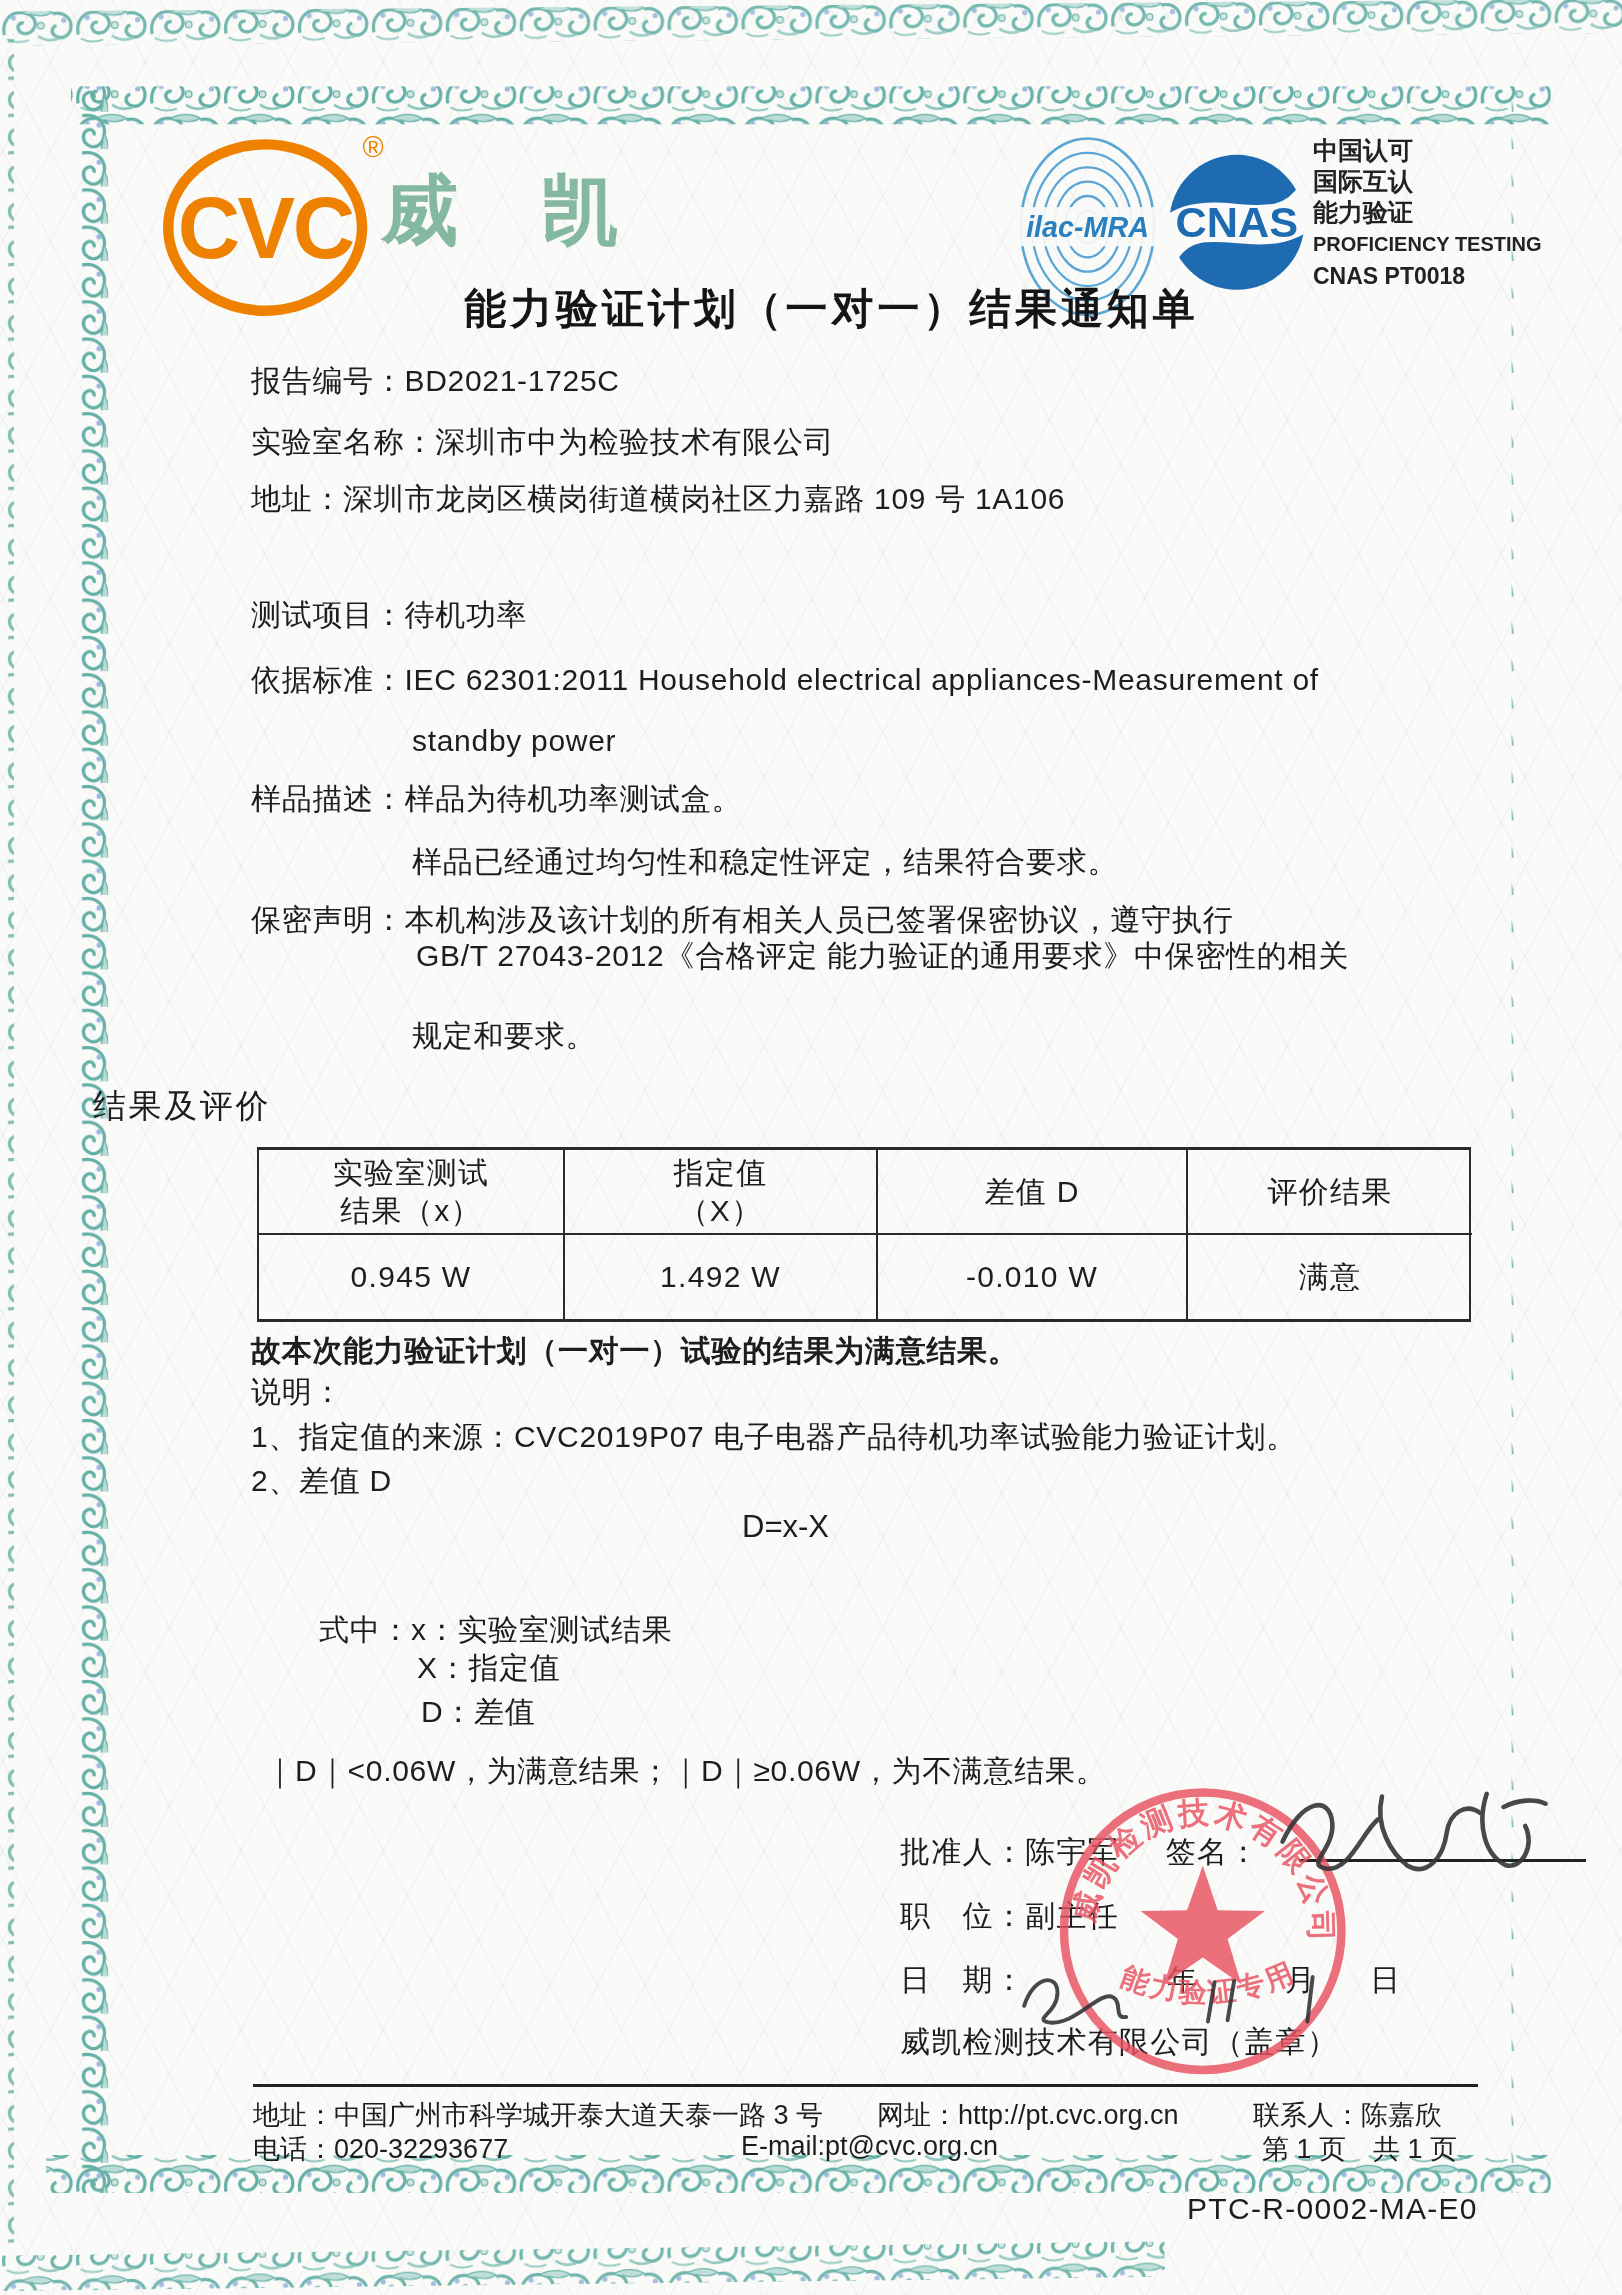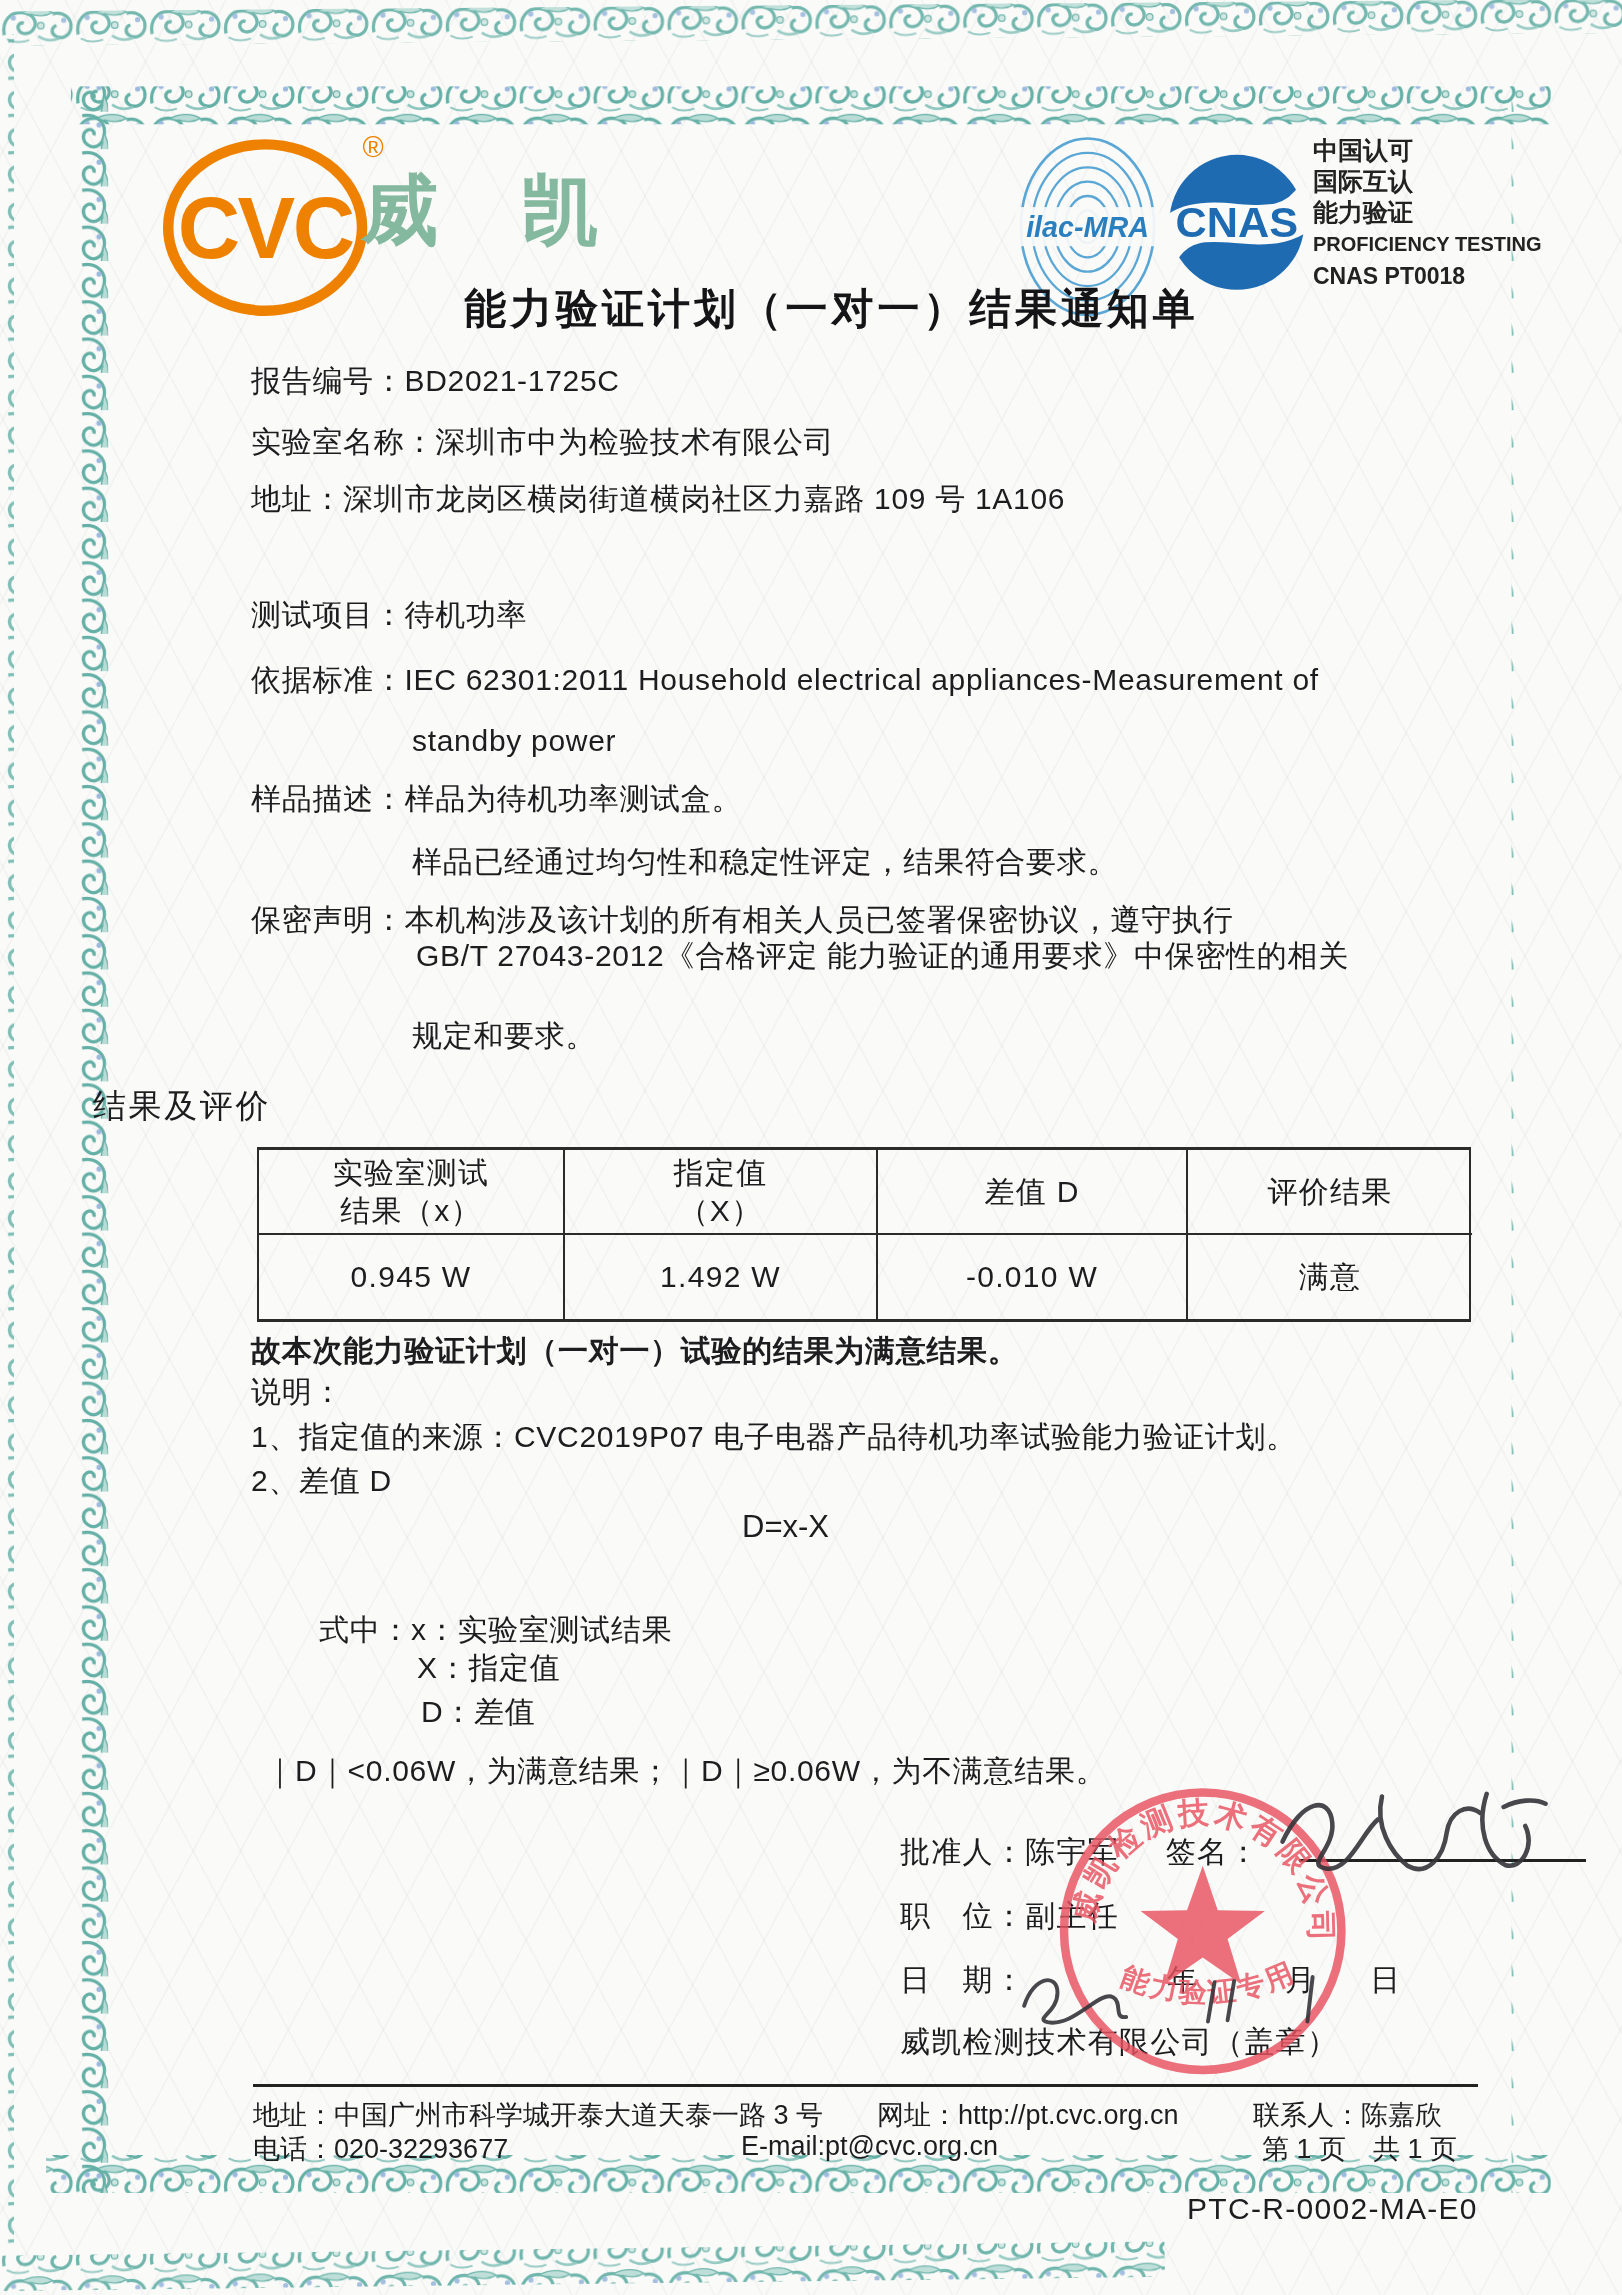--- a/index.html
+++ b/index.html
@@ -28,21 +28,21 @@
   }
   .section-heading{
     position:absolute;top:1084px;left:93px;width:1492px;text-align:left;
     font-size:33px;font-weight:500;letter-spacing:2.6px;
   }
   .bold{font-weight:bold;}
   .centered-formula{position:absolute;top:1509px;left:93px;width:1385px;text-align:center;font-size:31px;}
 
   
   .brand-cn{
-    position:absolute;left:361px;top:160px;font-size:77px;font-weight:600;
+    position:absolute;left:381px;top:160px;font-size:77px;font-weight:600;
     color:#84b89f;letter-spacing:31px;white-space:nowrap;
   }
   .accred{position:absolute;left:1313px;top:135px;width:262px;}
   .accred .cn{font-size:25px;font-weight:bold;line-height:31px;color:#222;}
   .accred .en{font-size:20px;font-weight:bold;margin-top:5.2px;color:#222;letter-spacing:0;}
   .accred .code{font-size:23px;font-weight:bold;margin-top:6.5px;color:#222;}
 
   
   .rtable{
     position:absolute;left:257px;top:1147px;width:1214px;height:175px;

